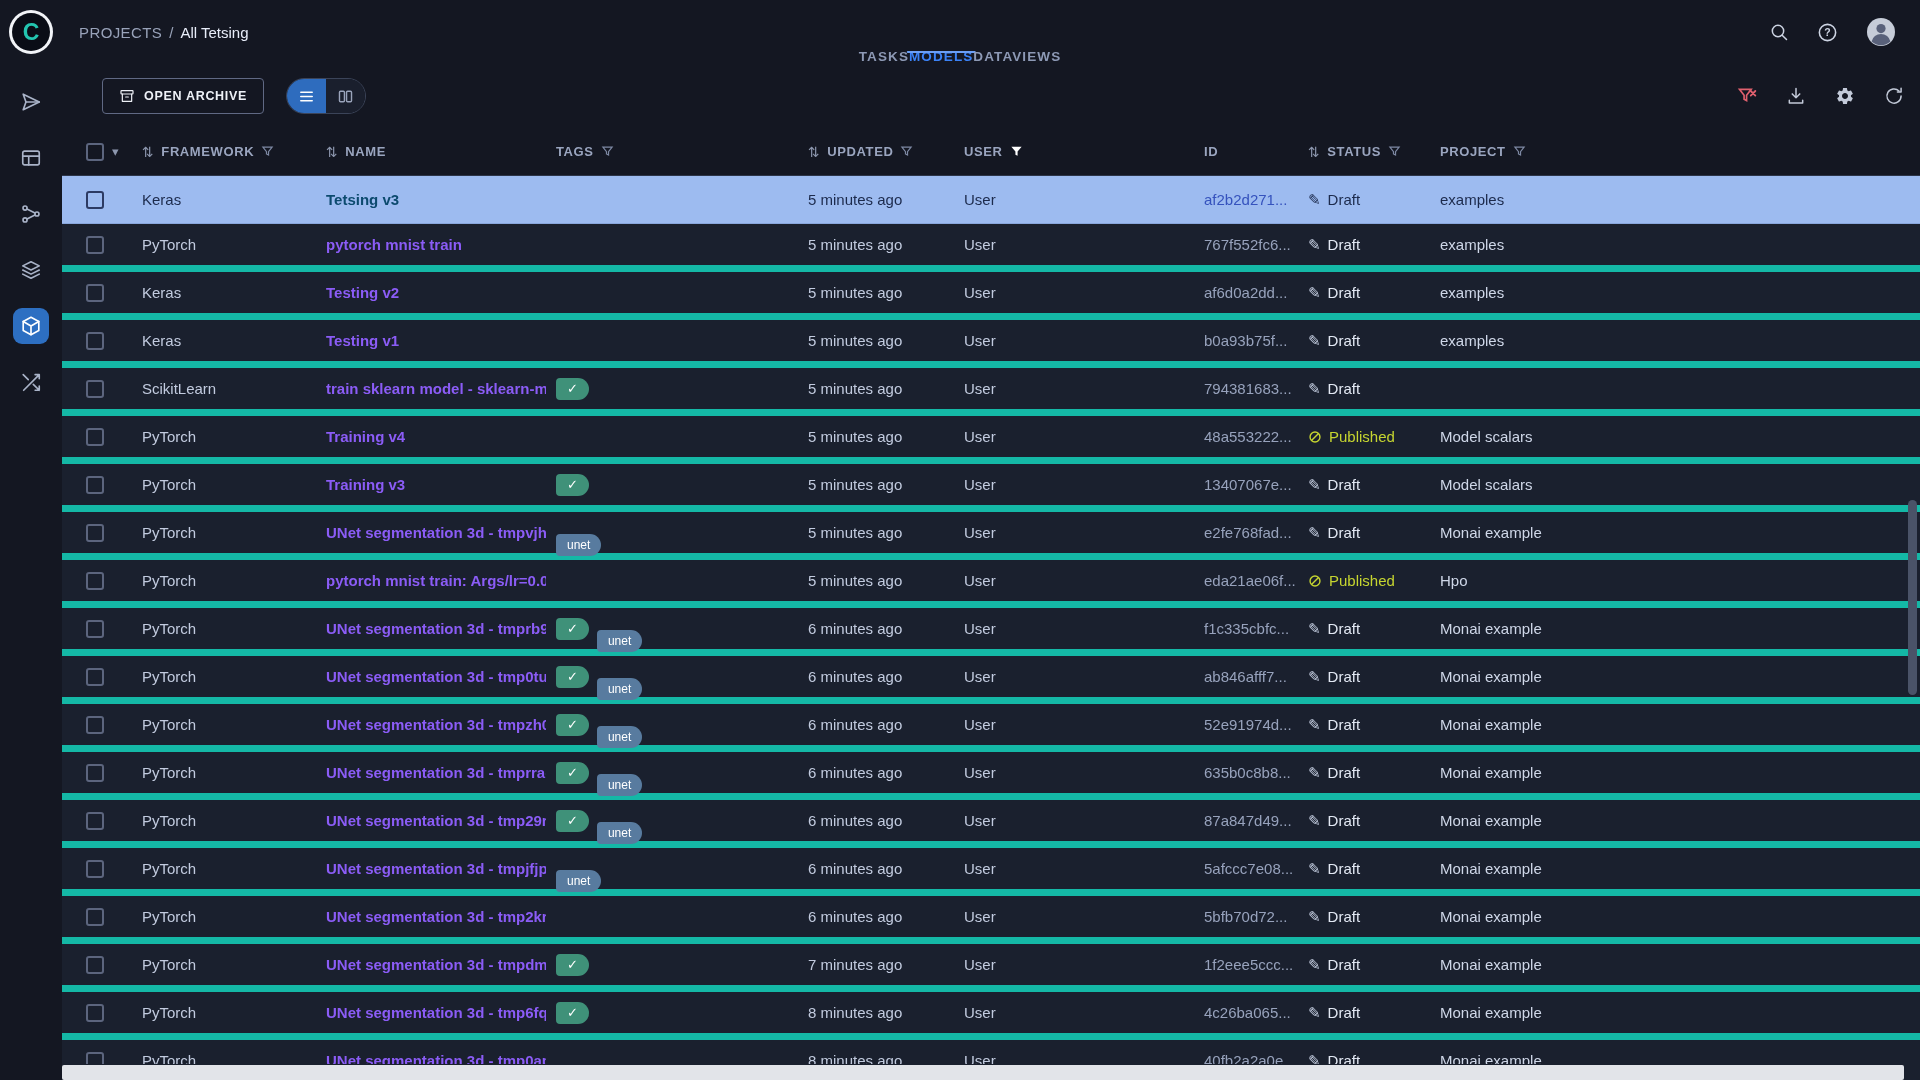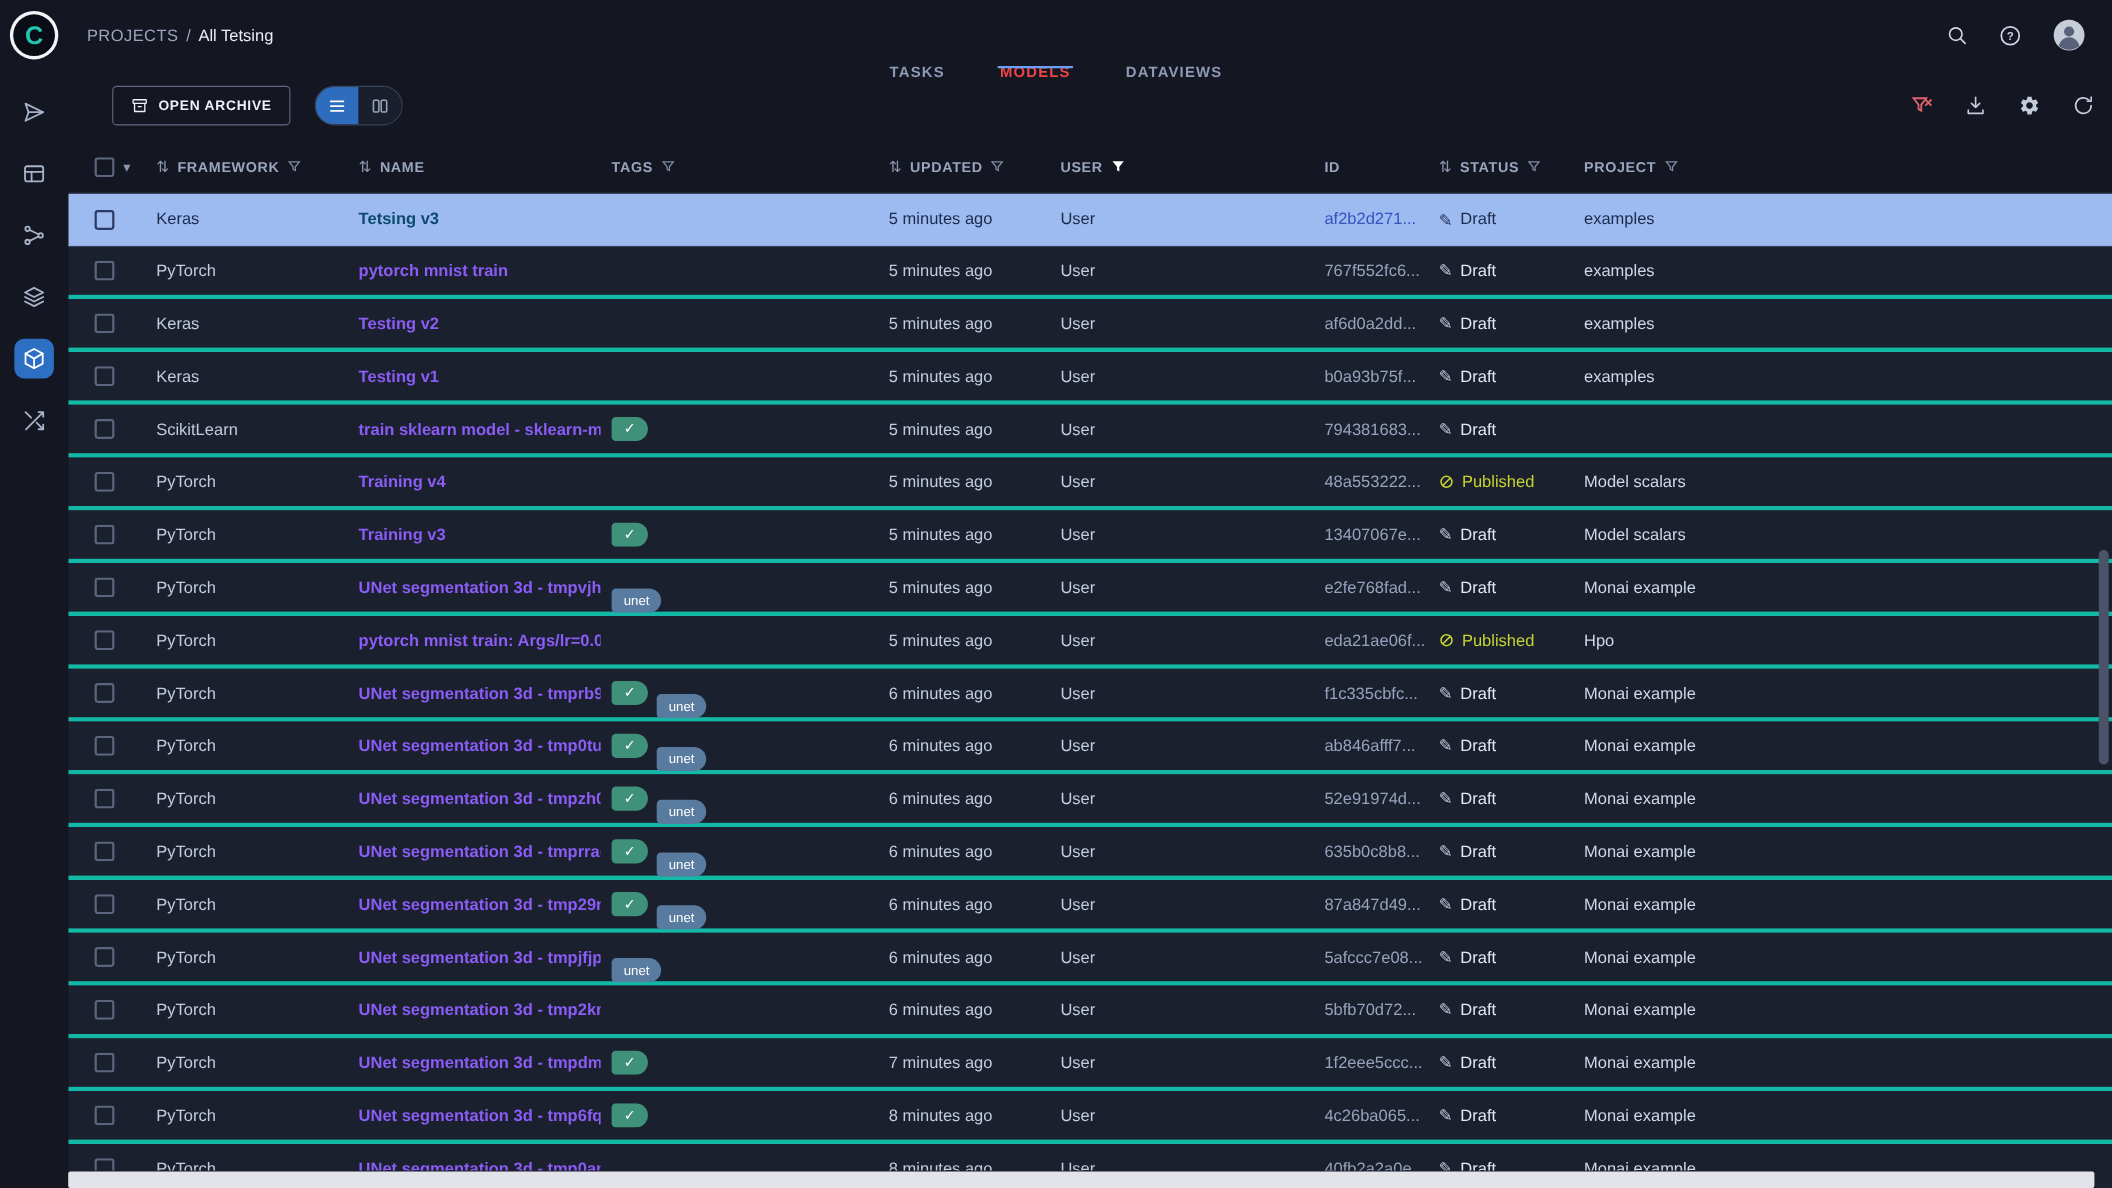--- a/index.html
+++ b/index.html
@@ -15,23 +15,23 @@
 
   
   .topbar{position:absolute;left:0;top:0;width:1920px;height:64px;background:#141722;display:flex;align-items:center;z-index:6;}
   .logo{width:44px;height:44px;margin-left:9px;border-radius:50%;background:#f2f4f8;display:flex;align-items:center;justify-content:center;cursor:pointer;flex:0 0 auto;}
   .logo-inner{width:38px;height:38px;border-radius:50%;background:#0a0d16;display:flex;align-items:center;justify-content:center;}
   .logo-inner span{color:#23c6b0;font-weight:bold;font-size:23px;line-height:1;}
   .breadcrumb{margin-left:26px;font-size:15px;white-space:nowrap;}
   .bc-root{color:#99a3ba;letter-spacing:.4px;cursor:pointer;}
   .bc-sep{color:#99a3ba;margin:0 7px;}
   .bc-cur{color:#e8edf9;cursor:pointer;}
-  .tabs{position:absolute;left:50%;transform:translateX(-50%);top:0;height:64px;display:flex;gap:50px;align-items:center;margin-top:33px;}
+  .tabs{position:absolute;left:50%;transform:translateX(-50%);top:0;height:64px;display:flex;align-items:flex-end;}
   .tab{display:flex;align-items:center;position:relative;font-size:13.5px;font-weight:bold;letter-spacing:1.1px;color:#8d99b5;cursor:pointer;}
-  .tab.active{color:#ef4444;}
+  .tab.active{color:#3b82f6;}
   .tab.active::after{content:"";position:absolute;left:-2px;right:-2px;bottom:11px;height:2px;background:#6b9ff5;border-radius:1px;}
   .top-icons{margin-left:auto;display:flex;align-items:center;gap:28px;margin-right:24px;}
   .icon-btn{color:#cdd4e3;cursor:pointer;display:inline-flex;}
 
   
   .sidebar{position:absolute;left:0;top:64px;width:62px;height:1016px;background:#141722;display:flex;flex-direction:column;align-items:center;padding-top:20px;gap:20px;z-index:5;}
   .side-item{width:36px;height:36px;border-radius:9px;display:flex;align-items:center;justify-content:center;color:#a9b3c8;cursor:pointer;}
   .side-item.active{background:#2d6fc2;color:#ffffff;}
 
   
@@ -50,21 +50,21 @@
   .grid{display:grid;grid-template-columns:70px 184px 230px 252px 156px 240px 104px 132px 1fr;align-items:center;height:48px;}
   .thead{background:#141722;border-bottom:1px solid #2c3447;}
   .hcell{display:flex;align-items:center;gap:7px;padding-left:10px;color:#9aa5bf;font-size:13px;font-weight:bold;letter-spacing:.6px;white-space:nowrap;overflow:hidden;cursor:pointer;}
   .hcell.selcell{padding-left:24px;gap:8px;}
   .sort{color:#8d97ae;font-size:14px;font-weight:normal;}
   .fun{color:#7e89a4;display:inline-flex;}
   .fun.act{color:#ffffff;}
   .caret{color:#8d97ae;font-size:13px;}
 
   .tbody{position:absolute;left:0;right:0;top:48px;bottom:16px;overflow:hidden;background:#1a202e;}
-  .row{background:#1a202e;border-bottom:4px solid #14b8a6;cursor:pointer;}
+  .row{background:#1a202e;border-bottom:7px solid #14b8a6;cursor:pointer;}
   .cell{padding-left:10px;font-size:15px;color:#c2cbdf;white-space:nowrap;overflow:hidden;}
   .cell.selcell{padding-left:24px;display:flex;align-items:center;}
   .cb{width:18px;height:18px;border:2px solid #5c657e;border-radius:3px;background:transparent;display:inline-block;flex:0 0 auto;cursor:pointer;}
   .name{font-weight:bold;color:#8b5cf6;}
   .id{color:#97a2bc;}
   .tags{display:flex;align-items:center;gap:8px;}
   .pill{display:inline-flex;align-items:center;justify-content:center;height:22px;padding:0 11px;border-radius:4px 11px 11px 4px;font-size:12px;color:#ffffff;flex:0 0 auto;}
   .pill.check{background:#3f9179;font-size:13px;}
   .pill.txt{background:#587b9f;margin-top:24px;}
   .status{display:flex;align-items:center;gap:7px;}

